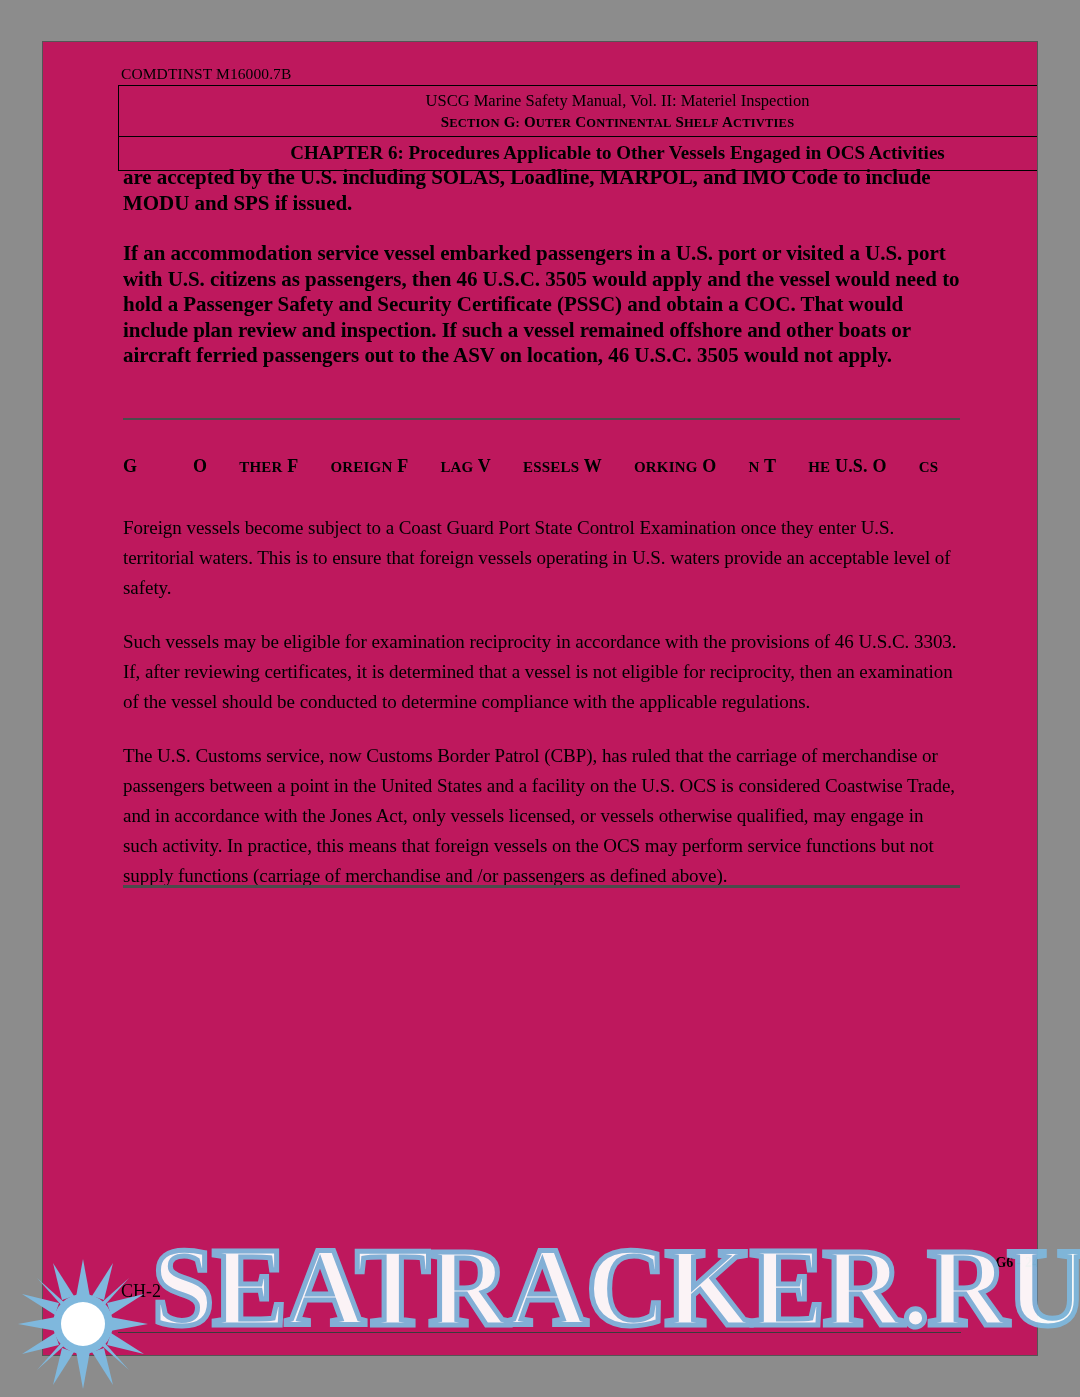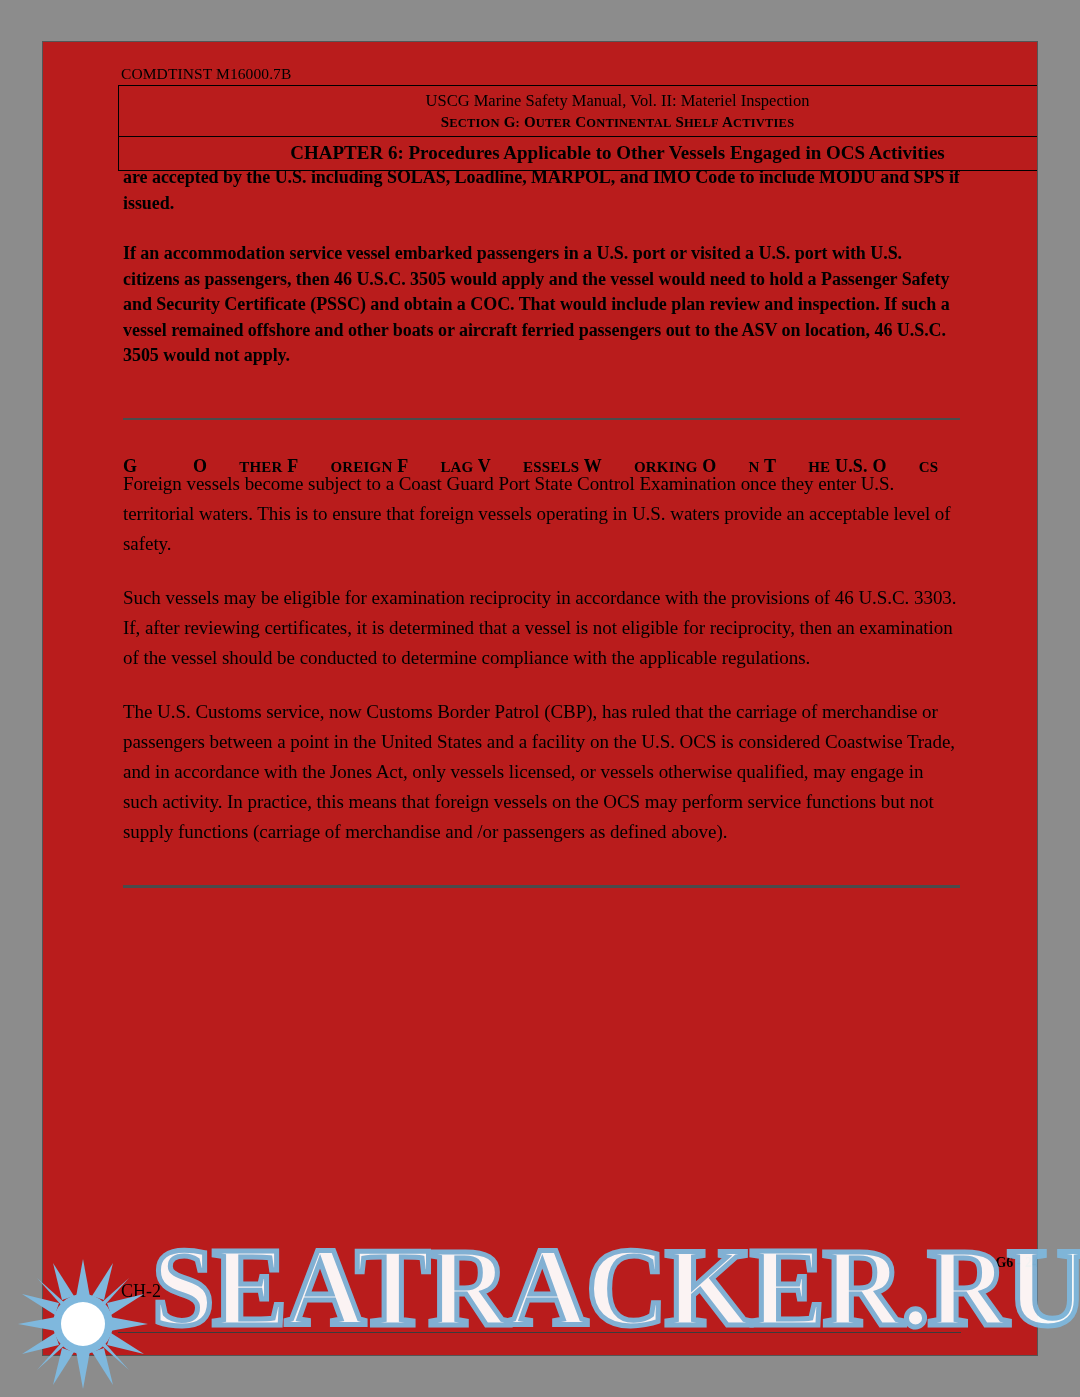--- a/index.html
+++ b/index.html
@@ -13,21 +13,21 @@
     font-family: "Liberation Serif", serif;
     position: relative;
     overflow: hidden;
   }
   #page {
     position: absolute;
     left: 42px;
     top: 41px;
     width: 996px;
     height: 1315px;
-    background: #b91c1c;
+    background: #be185d;
     border: 1px solid #555;
     box-sizing: border-box;
     overflow: hidden;
   }
   #content {
     position: absolute;
     left: 0;
     top: 0;
     width: 100%;
     height: 100%;
@@ -72,21 +72,21 @@
   }
   
   .bodywrap {
     position: absolute;
     left: 80px;
     top: 123px;
     width: 838px;
   }
   p.bold {
     font-weight: bold;
-    font-size: 18px;
+    font-size: 21px;
     line-height: 25.5px;
     margin: 0 0 0 0;
     letter-spacing: -0.05px;
   }
   p.bold.second { margin-top: 25px; }
   p.reg {
     font-size: 19px;
     line-height: 30px;
     margin: 0;
     letter-spacing: -0.05px;
@@ -113,21 +113,21 @@
     font-size: 18px;
   }
   .sectionhead .title {
     font-size: 18px;
     letter-spacing: 0.2px;
   }
   .sectionhead .title .sc { font-size: 15px; margin-left: 32px; }
   .paras {
     position: absolute;
     left: 80px;
-    top: 427px;
+    top: 471px;
     width: 838px;
   }
   .hr2 {
     position: absolute;
     left: 80px;
     top: 843px;
     width: 837px;
     height: 3px;
     background: #4b4b4b;
   }

